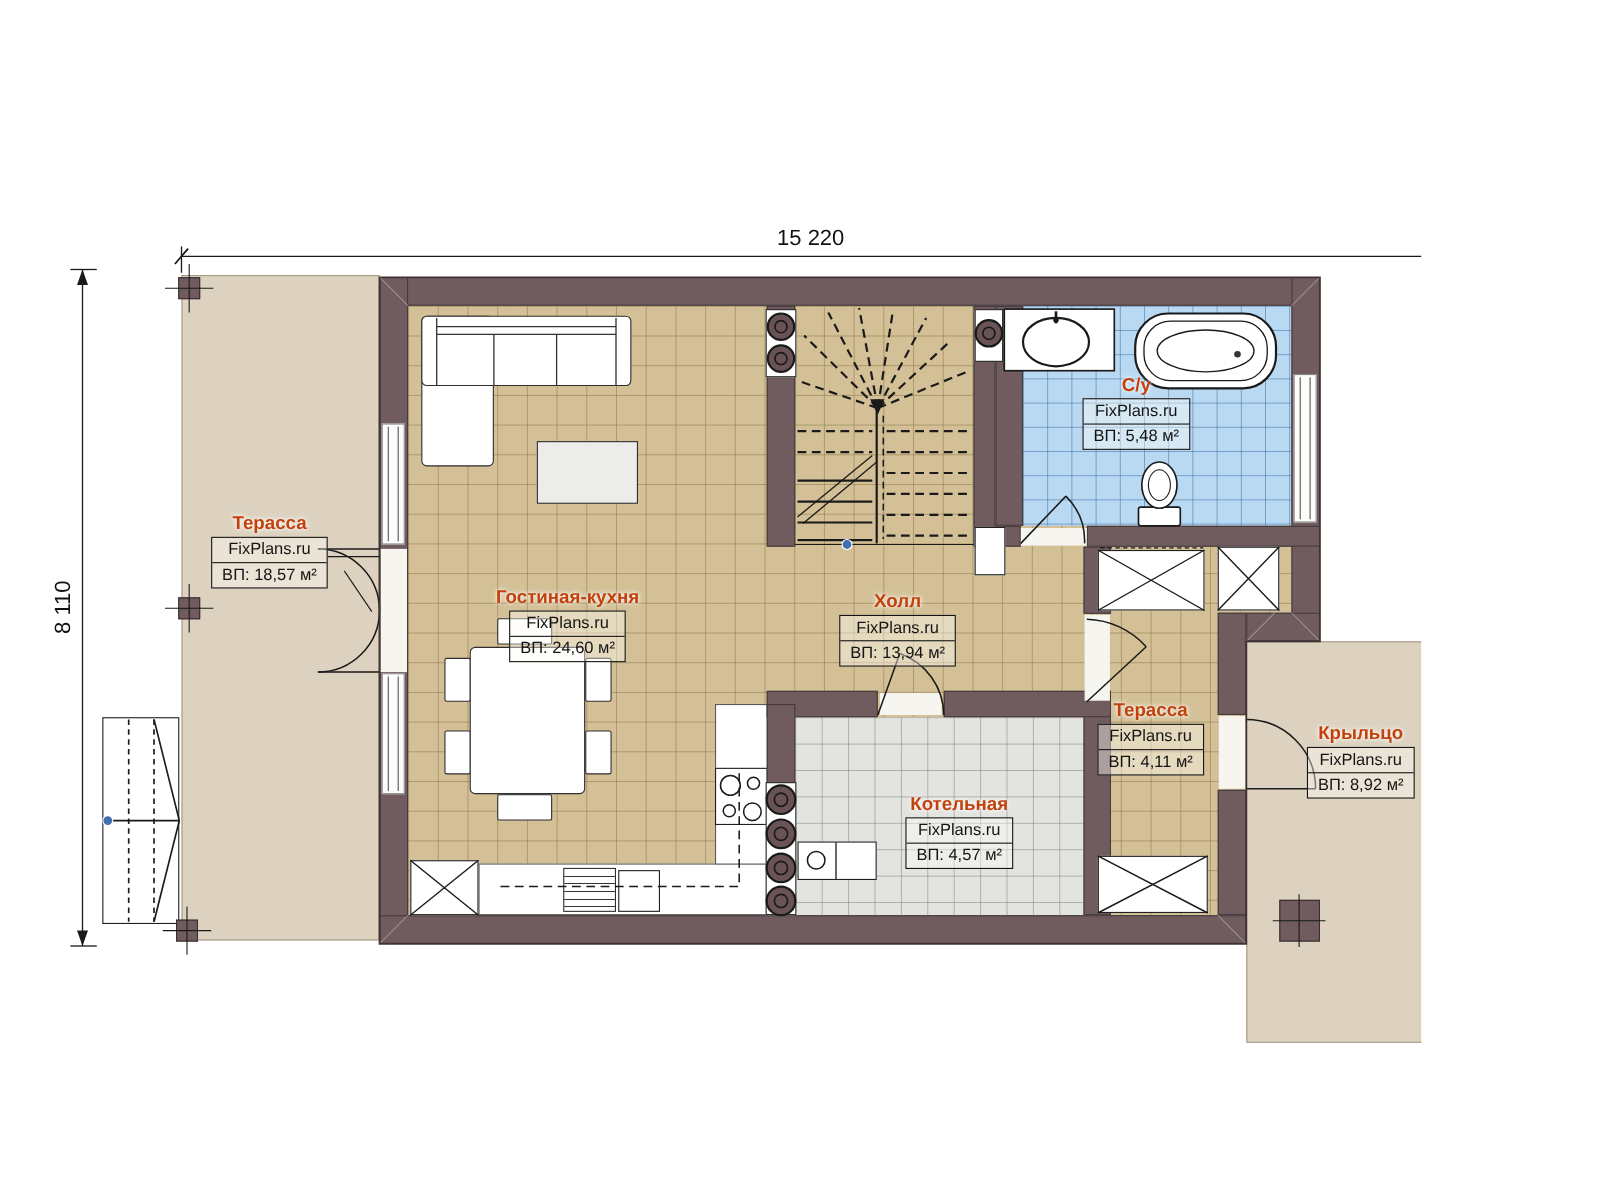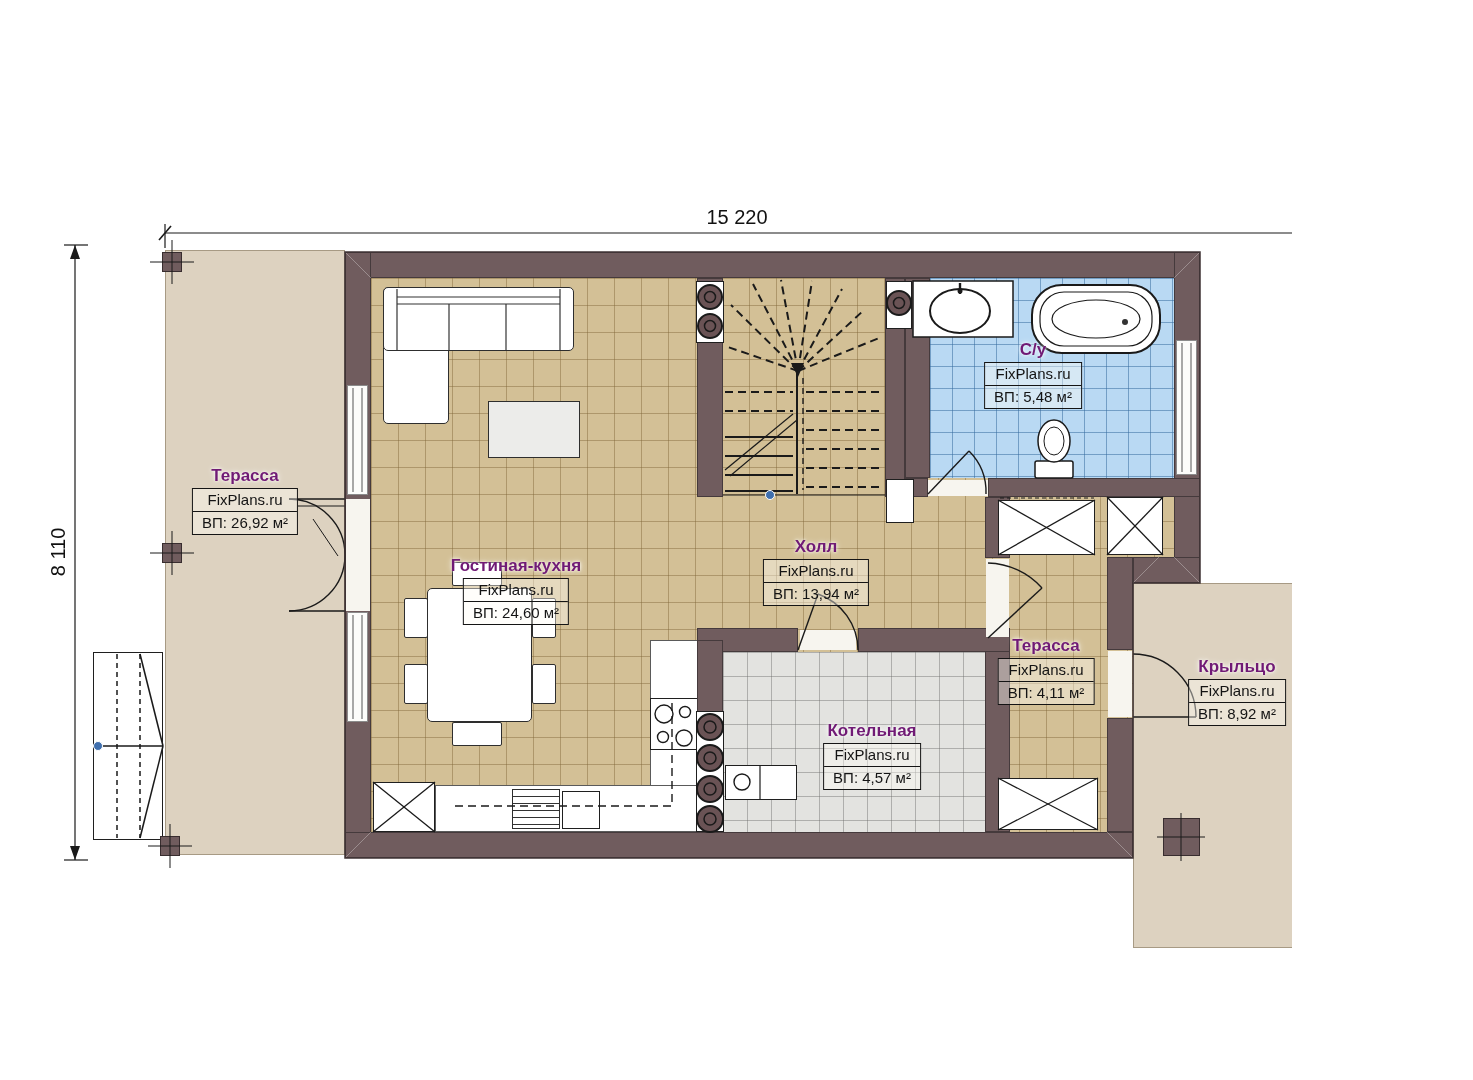--- a/index.html
+++ b/index.html
@@ -17,21 +17,21 @@
   .window{background:#fcfcfa;border:1px solid #8b8b8b}
   .threshold{background:#f7f5ef}
   .white-box{background:#fff;border:1.6px solid #1f1f1f}
   .counter{background:#fff;border:1px solid #5a5a5a}
   .furn{background:#fff;border:1.6px solid #2e2e2e;border-radius:5px}
   .flat{border-radius:2px}
   .gray-furn{background:#ececea;border:1.6px solid #2e2e2e}
   .drawer{background-color:#fff;background-image:repeating-linear-gradient(#0000 0 6px,#333 6px 7px);border:1.4px solid #2e2e2e}
   svg.overlay{position:absolute;left:0;top:0;pointer-events:none}
   .room-label{position:absolute;transform:translateX(-50%);text-align:center;z-index:60}
-  .room-name{font-size:17px;font-weight:bold;color:#701a75;white-space:nowrap;text-shadow:0 0 3px rgba(255,255,255,.95),0 0 6px rgba(255,255,255,.8)}
+  .room-name{font-size:17px;font-weight:bold;color:#c2410c;white-space:nowrap;text-shadow:0 0 3px rgba(255,255,255,.95),0 0 6px rgba(255,255,255,.8)}
   .wm-box{display:inline-block;border:1.7px solid #141414;background:rgba(255,253,246,.42);margin-top:2px}
   .wm-row{font-size:15px;color:#141414;padding:1px 9px;white-space:nowrap;line-height:20px}
   .wm-row + .wm-row{border-top:1.7px solid #141414}
   .dim-label{position:absolute;font-size:20px;color:#111;z-index:60;white-space:nowrap}
 </style>
 </head>
 <body>
 
 <div id="canvas">
 
@@ -280,25 +280,25 @@
     <path d="M345,252 H1200 V583 H1133 V858 H345 Z" style="stroke:#3f3335;stroke-width:1.5"></path>
   </svg>
 
   <div class="dim-label" style="left:737px;top:206px;transform:translateX(-50%)">15 220</div>
   <div class="dim-label" style="left:58px;top:552px;transform:translate(-50%,-50%) rotate(-90deg)">8 110</div>
 
   <div class="room-label" style="left:245px;top:466px">
     <div class="room-name">Терасса</div>
     <div class="wm-box">
       <div class="wm-row">FixPlans.ru</div>
-      <div class="wm-row">ВП: 26,92 м²</div>
-    </div>
-  </div>
-
-  <div class="room-label" style="left:516px;top:556px">
+      <div class="wm-row">ВП: 18,57 м²</div>
+    </div>
+  </div>
+
+  <div class="room-label" style="left:516px;top:533px">
     <div class="room-name">Гостиная-кухня</div>
     <div class="wm-box">
       <div class="wm-row">FixPlans.ru</div>
       <div class="wm-row">ВП: 24,60 м²</div>
     </div>
   </div>
 
   <div class="room-label" style="left:816px;top:537px">
     <div class="room-name">Холл</div>
     <div class="wm-box">

